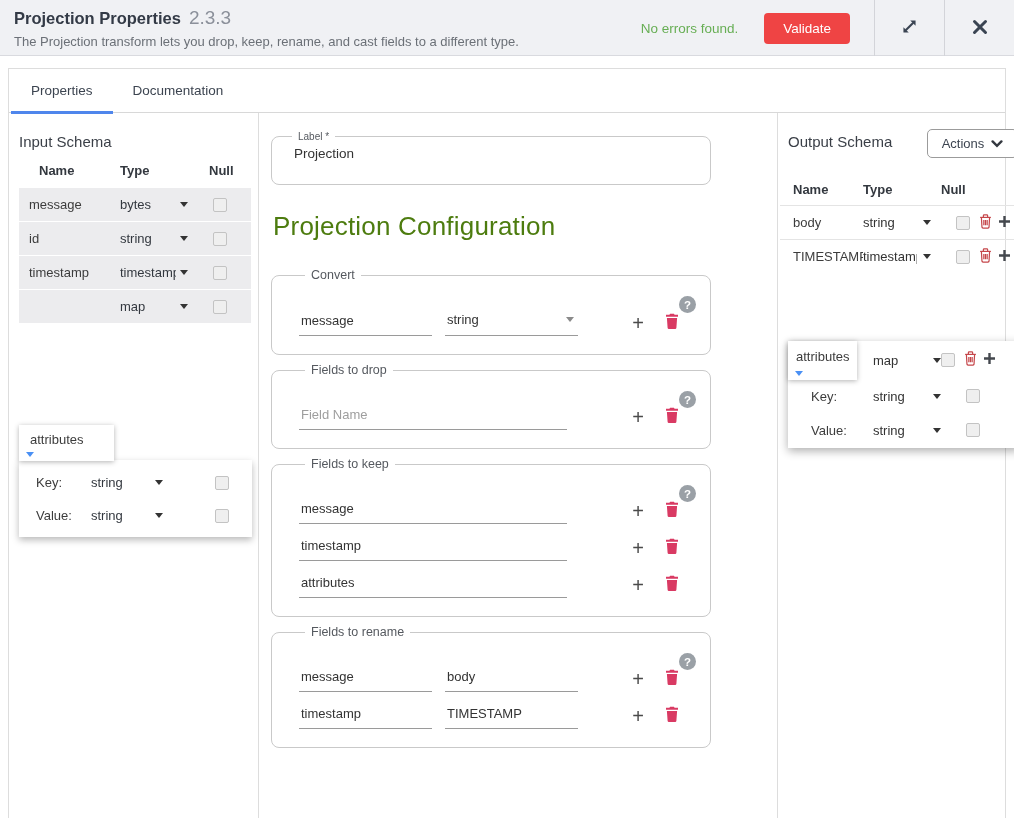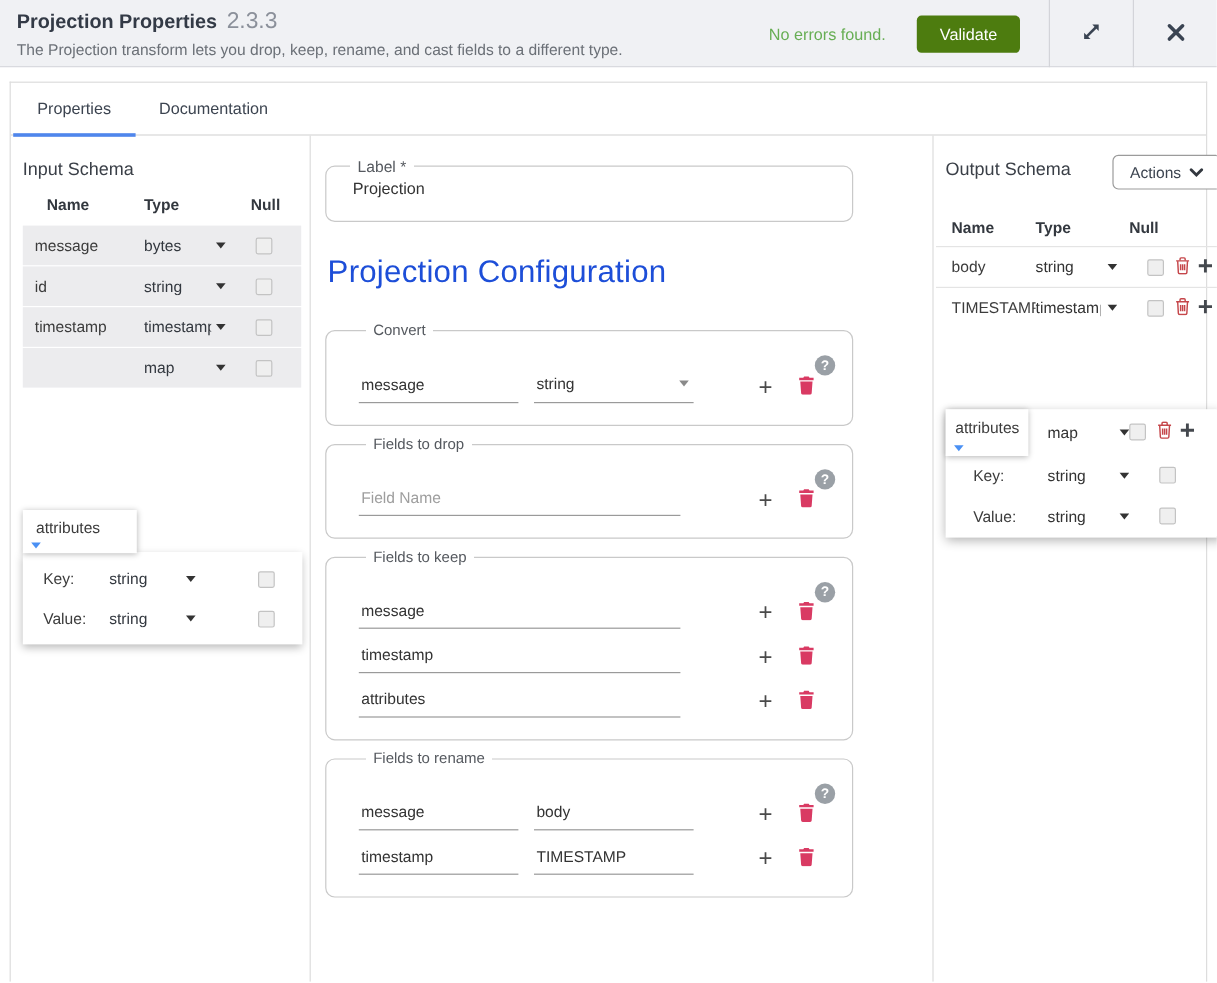--- a/index.html
+++ b/index.html
@@ -8,21 +8,21 @@
 
   
   .topbar { position:absolute; left:0; top:0; width:1014px; height:56px; background:#f0f1f4; border-bottom:1px solid #d9dadf; }
   .topbar-left { position:absolute; left:14px; top:7px; }
   .title-row { display:flex; align-items:baseline; gap:8px; }
   .app-title { font-size:16.5px; font-weight:bold; color:#333a46; }
   .version { font-size:19px; color:#8b909a; }
   .subtitle { margin-top:5px; font-size:13px; color:#6b7077; }
   .topbar-right { position:absolute; right:0; top:0; height:56px; display:flex; align-items:center; }
   .status-ok { color:#67ae54; font-size:13.5px; margin-right:26px; }
-  .btn-validate { background:#4d7c0f; color:#fff; border:none; border-radius:4px; font-size:13.5px; padding:8px 19px; margin-right:24px; cursor:pointer; font-family:inherit; }
+  .btn-validate { background:#ef4444; color:#fff; border:none; border-radius:4px; font-size:13.5px; padding:8px 19px; margin-right:24px; cursor:pointer; font-family:inherit; }
   .topbar-sep { width:1px; height:56px; background:#d3d4d9; }
   .icon-btn { width:69px; height:56px; display:flex; align-items:center; justify-content:center; background:none; border:none; cursor:pointer; }
 
   
   .card { position:absolute; left:8px; top:68px; width:998px; height:750px; background:#fff; border:1px solid #ddd; border-bottom:none; }
 
   .tabbar { position:relative; height:44px; border-bottom:1px solid #d8d8d8; display:flex; align-items:stretch; padding-left:2px; }
   .tab { position:relative; display:flex; align-items:center; padding:0 20px; font-size:13.5px; color:#3c4450; cursor:pointer; }
   .tab.active::after { content:""; position:absolute; left:0; right:0; bottom:-2px; height:3px; background:#4f86ec; }
 
@@ -54,24 +54,24 @@
   .attr-pop { position:absolute; left:10px; top:312px; width:95px; height:36px; background:#fff; box-shadow:0 1px 5px rgba(0,0,0,.3); z-index:3; padding:7px 0 0 11px; color:#3c3c3c; }
   .attr-pop .caret.blue { position:absolute; left:7px; bottom:4px; }
   .kv-box { position:absolute; left:10px; top:347px; width:233px; height:77px; background:#fff; box-shadow:0 3px 7px rgba(0,0,0,.28); z-index:2; padding-top:6px; }
   .kv-row { display:flex; align-items:center; height:33px; padding-left:17px; }
   .kv-label { width:55px; color:#3c3c3c; }
   .kv-row .cell-type { width:72px; }
   .kv-row .cbx { margin-left:52px; }
 
   
   .label-fieldset { margin:18px 0 0 12px; width:440px; height:54px; border:1px solid #c9c9c9; border-radius:8px; padding:2px 0 0 14px; }
-  .label-fieldset legend { font-size:13px; color:#55595f; padding:0 6px; margin-left:6px; }
+  .label-fieldset legend { font-size:10px; color:#55595f; padding:0 6px; margin-left:6px; }
   .req { color:#55595f; }
   .label-input { border:none; outline:none; font-size:13.5px; color:#333; width:380px; margin:2px 0 4px 8px; background:transparent; font-family:inherit; }
-  .heading { margin:26px 0 0 14px; font-size:26px; font-weight:400; color:#1d4ed8; letter-spacing:.2px; }
+  .heading { margin:26px 0 0 14px; font-size:26px; font-weight:400; color:#4d7c0f; letter-spacing:.2px; }
 
   fieldset.cfg { position:relative; margin:8px 0 0 12px; width:440px; border:1px solid #c9c9c9; border-radius:8px; padding:30px 0 4px 27px; }
   fieldset.cfg legend { font-size:12.5px; color:#55595f; padding:0 6px; margin-left:6px; }
   fieldset.cfg.first { margin-top:26px; }
   .help-icon { position:absolute; top:14px; right:14px; width:17px; height:17px; border-radius:50%; background:#9aa0a6; color:#fff; font-size:11.5px; font-weight:bold; display:flex; align-items:center; justify-content:center; cursor:pointer; }
   .frow { display:flex; align-items:flex-end; margin-bottom:14px; }
   .fields-area { display:flex; align-items:flex-end; width:306px; }
   .u-input { border:none; border-bottom:1px solid #9a9a9a; outline:none; font-size:13px; color:#333; padding:0 2px 7px 2px; background:transparent; width:133px; font-family:inherit; }
   .u-input.wide { width:268px; }
   .u-input.second { margin-left:13px; }

